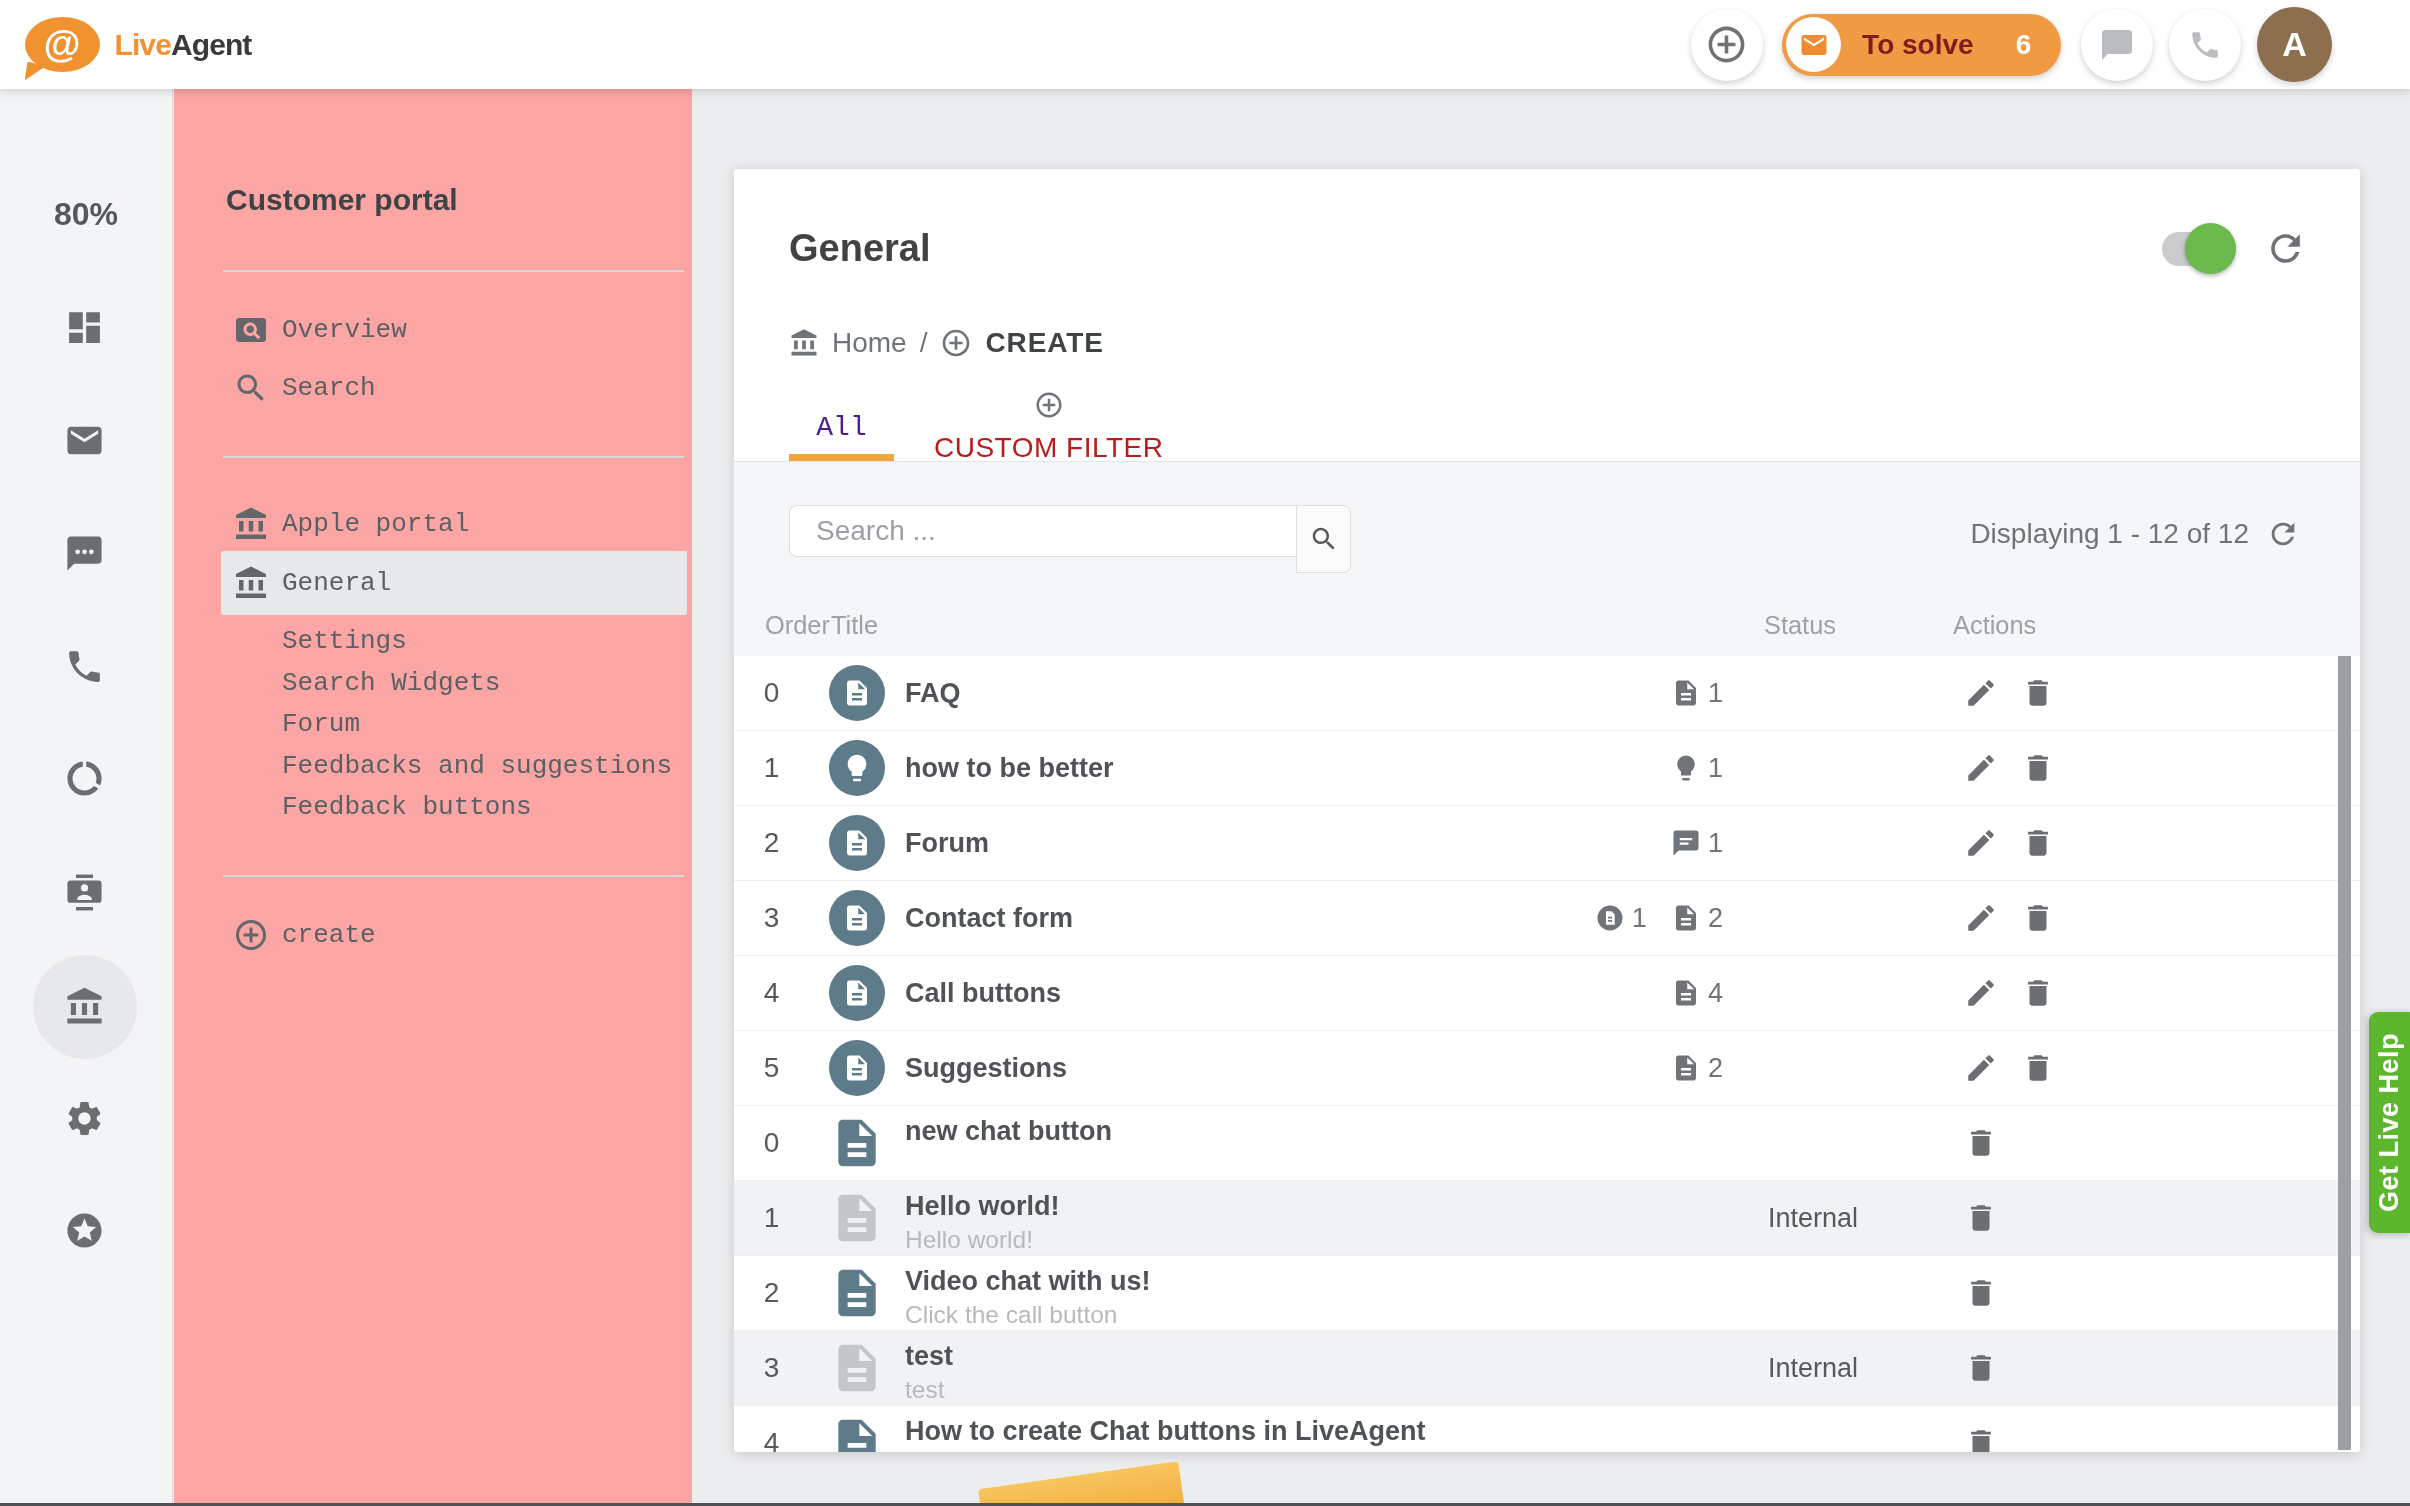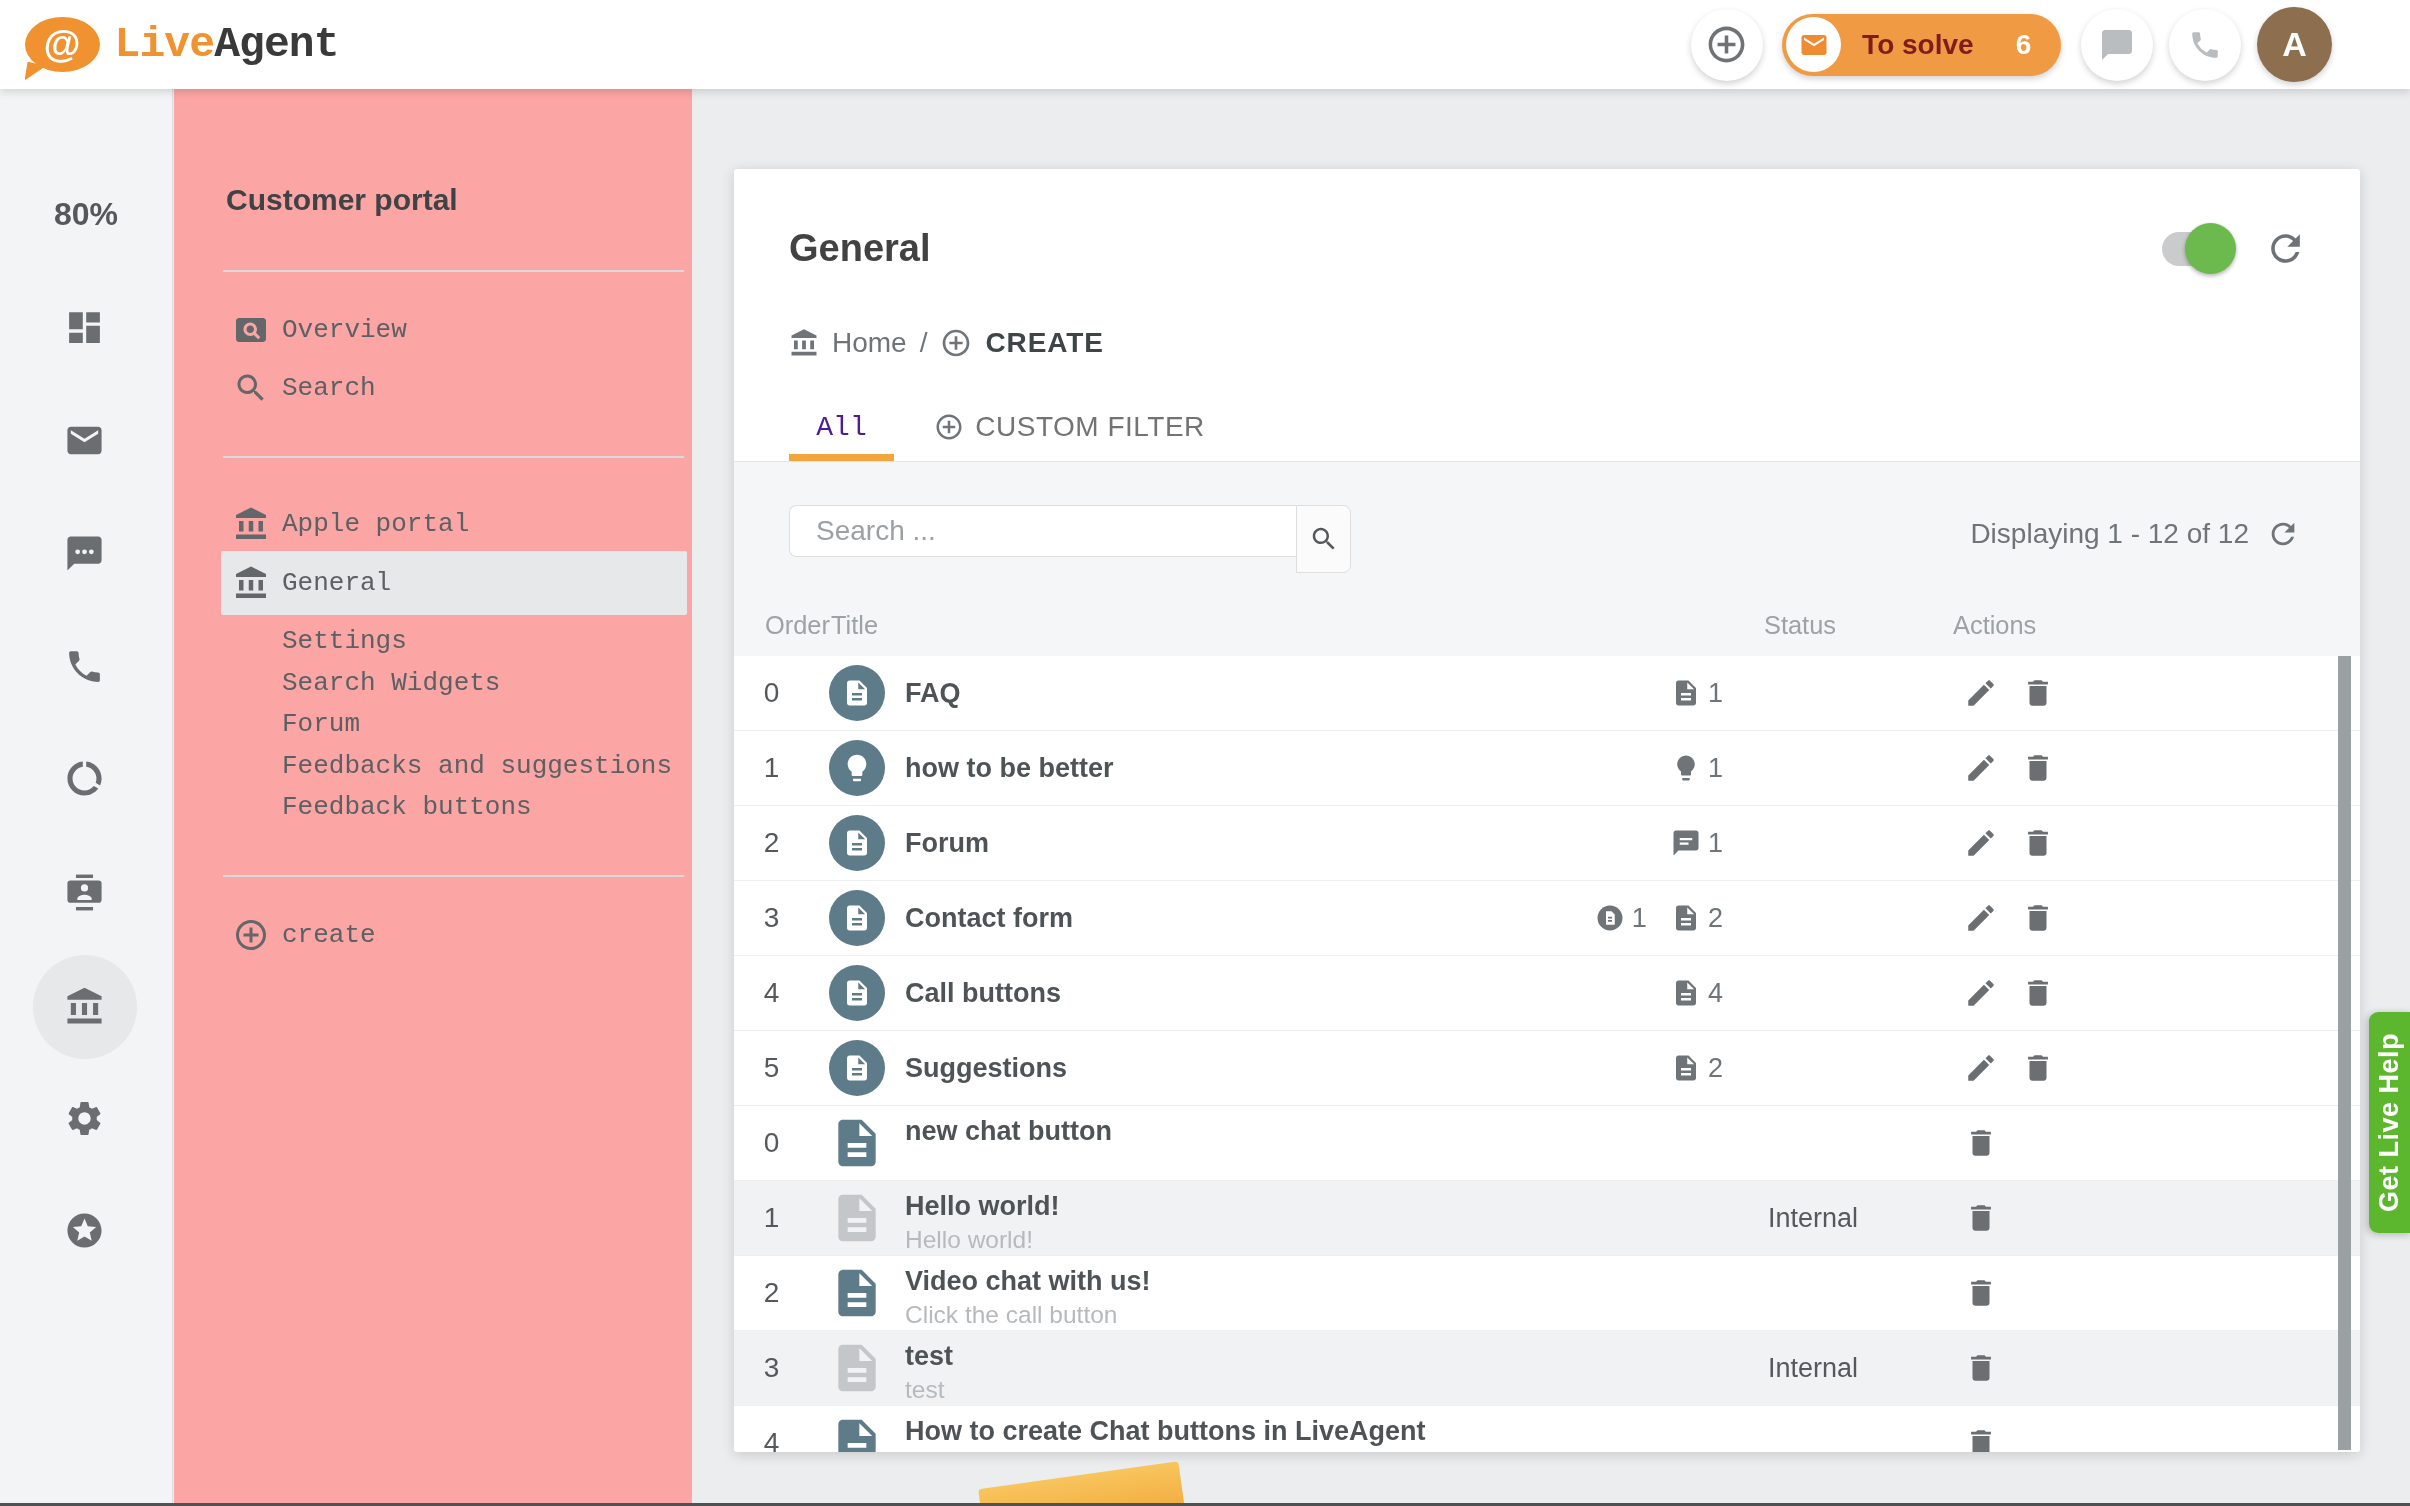--- a/index.html
+++ b/index.html
@@ -10,21 +10,21 @@
 
   
   .topbar{position:absolute;top:0;left:0;right:0;height:89px;background:#ffffff;z-index:30;
           box-shadow:0 2.8px 9.4px rgba(0,0,0,.16);display:flex;align-items:center;}
   .logo{display:flex;align-items:center;gap:15px;margin-left:24.5px;}
   .logo-mark{width:75px;height:55px;background:#F0922F;border-radius:50%;position:relative;
              display:flex;align-items:center;justify-content:center;}
   .logo-mark::after{content:"";position:absolute;left:0px;bottom:-8.5px;width:21px;height:19px;
              background:#F0922F;clip-path:polygon(0 100%,15% 0,100% 25%);}
   .logo-at{color:#fff;font-size:38px;font-weight:700;}
-  .brand{font-size:43px;font-weight:800;letter-spacing:-0.9px;font-family:Liberation Mono, monospace;}
+  .brand{font-size:30px;font-weight:800;letter-spacing:-0.9px;}
   .brand .b1{color:#F0922F;}
   .brand .b2{color:#3a3a3a;}
   .top-actions{position:absolute;right:79px;top:0;height:89px;display:flex;align-items:center;gap:16px;}
   .circle-btn{width:72px;height:72px;border-radius:50%;background:#fff;
               box-shadow:0 2.8px 6.6px rgba(0,0,0,.18);display:flex;align-items:center;justify-content:center;}
   .pill{height:62px;border-radius:31px;background:#F09A44;display:flex;align-items:center;
         padding:0 30px 0 3.8px;gap:21px;box-shadow:0 2.8px 6.6px rgba(0,0,0,.18);margin:0 3.8px;}
   .pill-circle{width:55px;height:55px;border-radius:50%;background:#fff;display:flex;align-items:center;justify-content:center;}
   .pill-label{color:#7f1d1d;font-size:28px;font-weight:700;}
   .pill-count{color:#fff;font-size:28px;font-weight:700;margin-left:21px;}
@@ -70,21 +70,21 @@
   .toggle .knob{position:absolute;right:-7.5px;top:-8.5px;width:51px;height:51px;border-radius:50%;
                 background:#6CBA4D;box-shadow:0 1.9px 4.7px rgba(0,0,0,.3);}
   .refresh-btn{width:43px;height:43px;color:#6e7276;cursor:pointer;}
   .breadcrumb{position:absolute;top:133px;left:55px;display:flex;align-items:center;gap:13px;
               font-size:28px;color:#6e7478;margin-top:25px;}
   .crumb-create{font-weight:700;color:#3f4447;letter-spacing:0.9px;}
   .tabs{position:absolute;bottom:0;left:55px;display:flex;align-items:flex-end;}
   .tab{height:68px;display:flex;align-items:center;justify-content:center;font-size:28px;cursor:pointer;}
   .tab.active{width:105px;color:#4c1d95;position:relative;font-family:Liberation Mono, monospace;}
   .tab.active::after{content:"";position:absolute;bottom:0;left:0;width:100%;height:6.6px;background:#F2A43D;}
-  .tab.plain{margin-left:40px;color:#737373;gap:11.3px;letter-spacing:0.5px;}
+  .tab.plain{margin-left:40px;color:#b91c1c;gap:11.3px;letter-spacing:0.5px;flex-direction:column;}
 
   .panel-body{position:absolute;top:293px;left:0;right:0;bottom:0;background:#f5f6f7;}
   .search-row{position:absolute;top:43px;left:55px;display:flex;}
   .search-input{width:507px;height:52px;box-sizing:border-box;border:1.9px solid #dcdee0;border-right:none;
                 border-radius:7.5px 0 0 7.5px;background:#fff;font-size:28px;padding:0 26px;color:#4a4e51;outline:none;
                 font-family:"Liberation Sans","DejaVu Sans",sans-serif;}
   .search-input::placeholder{color:#9aa0a4;}
   .search-btn{width:55px;height:68px;box-sizing:border-box;border:1.9px solid #dcdee0;border-radius:0 7.5px 7.5px 0;
               background:#fbfbfc;display:flex;align-items:center;justify-content:center;cursor:pointer;}
   .displaying{position:absolute;top:55px;right:60px;display:flex;align-items:center;gap:17px;

